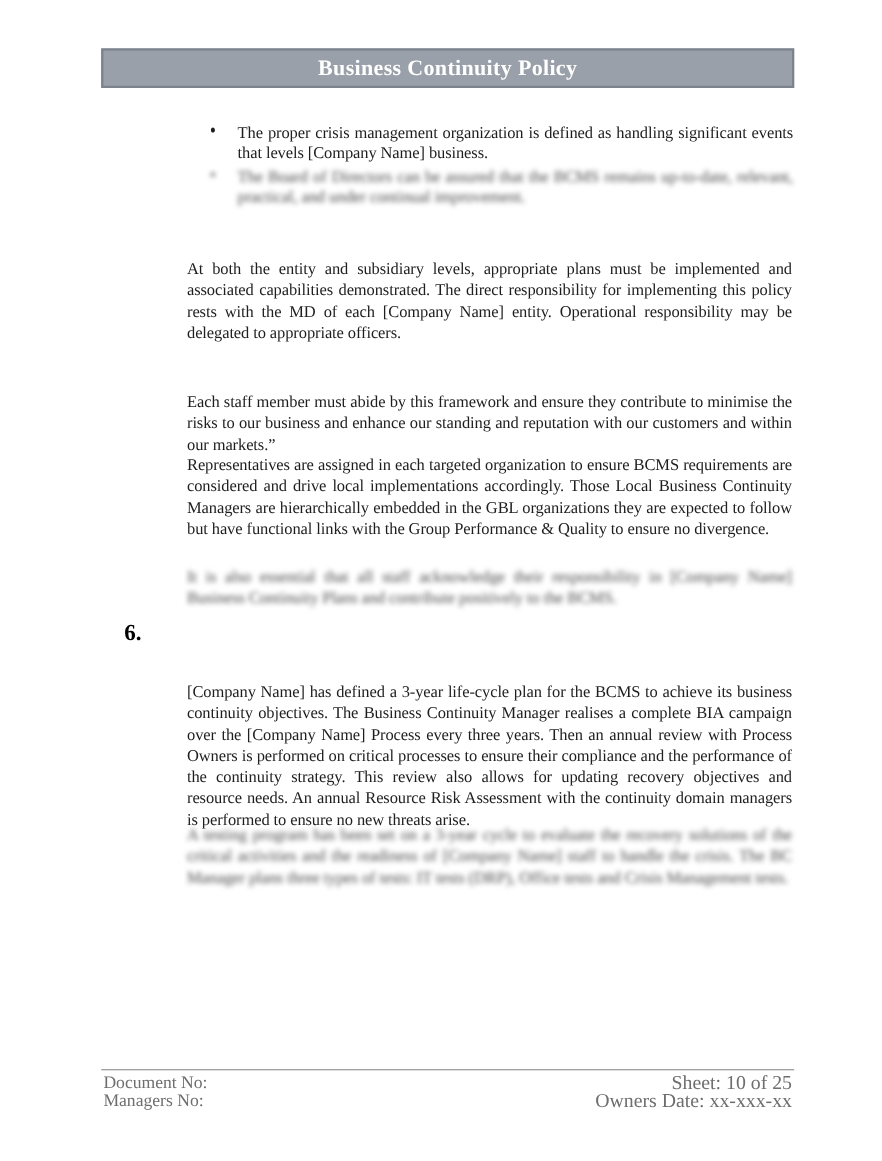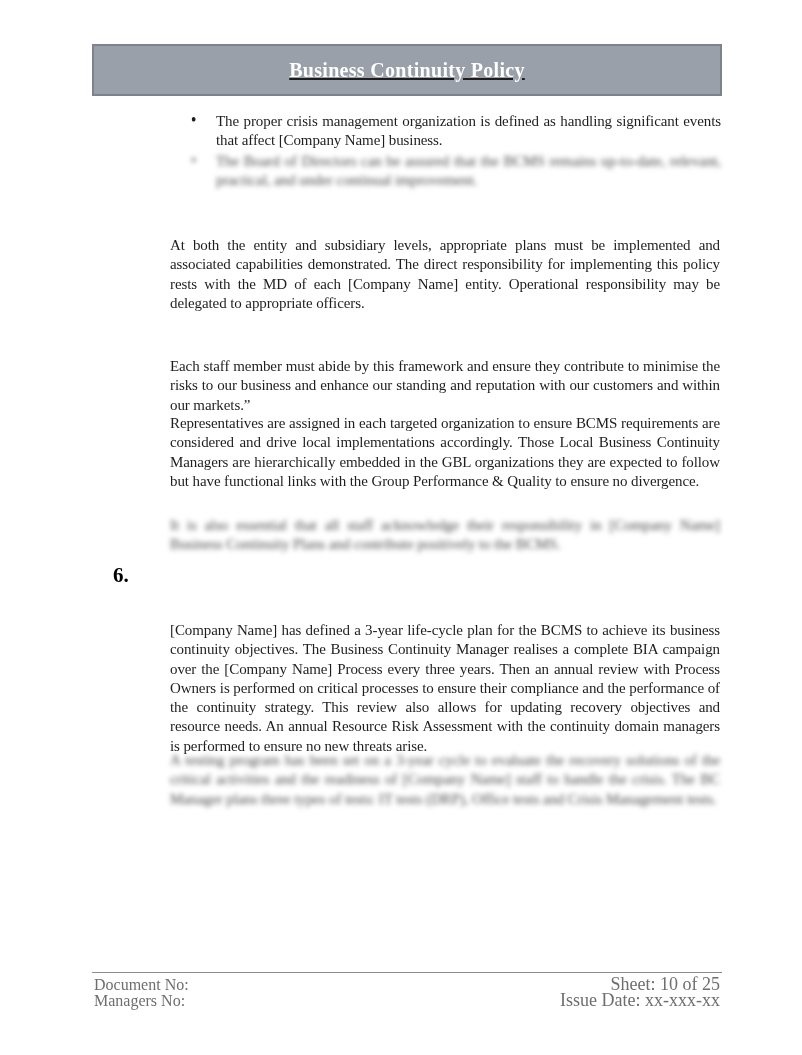--- a/index.html
+++ b/index.html
@@ -11,24 +11,24 @@
     background: #ffffff;
     font-family: "Liberation Serif", serif;
     color: var(--body-text, #1e1e1e);
     overflow: hidden;
   }
 
   
   .banner {
     position: absolute;
     left: 92px; top: 44px;
-    width: 630px; height: 52px;
+    width: 630px; height: 36px;
     background: var(--banner-bg, #9aa0a9);
     border: 2px solid var(--banner-border, #7d838c);
-    display: flex; align-items: center; justify-content: center; text-decoration: underline;
+    display: flex; align-items: center; justify-content: center;
   }
   .banner h1 {
     font-size: 20px;
     font-weight: 700;
     color: #ffffff;
     letter-spacing: 0.3px;
   }
 
   
   .bodytext {
@@ -114,21 +114,21 @@
   <div class="banner">
     <h1>Business Continuity Policy</h1>
   </div>
 
   <ul class="bullets bodytext">
     <li>
       <span class="marker">•</span>
     </li>
     <li>
       <span class="marker">•</span>
-      <span>The proper crisis management organization is defined as handling significant events that affect [Company Name] business.</span>
+      <span>The proper crisis management organization is defined as handling significant events that levels [Company Name] business.</span>
     </li>
     <li class="blurred">
       <span class="marker">•</span>
       <span>The Board of Directors can be assured that the BCMS remains up-to-date, relevant, practical, and under continual improvement.</span>
     </li>
   </ul>
 
   <p class="para p1 bodytext">At both the entity and subsidiary levels, appropriate plans must be implemented and associated capabilities demonstrated. The direct responsibility for implementing this policy rests with the MD of each [Company Name] entity. Operational responsibility may be delegated to appropriate officers.</p>
 
   <p class="para p2 bodytext">Each staff member must abide by this framework and ensure they contribute to minimise the risks to our business and enhance our standing and reputation with our customers and within our markets.”</p>
@@ -147,16 +147,16 @@
 
   <div class="footer-divider"></div>
 
   <div class="footer-left">
     <div>Document No:</div>
     <div>Managers No:</div>
   </div>
 
   <div class="footer-right">
     <div>Sheet: 10 of 25</div>
-    <div>Issue Date: xx-xxx-xx</div>
+    <div>Owners Date: xx-xxx-xx</div>
   </div>
 
 </div>
 
 </body></html>

